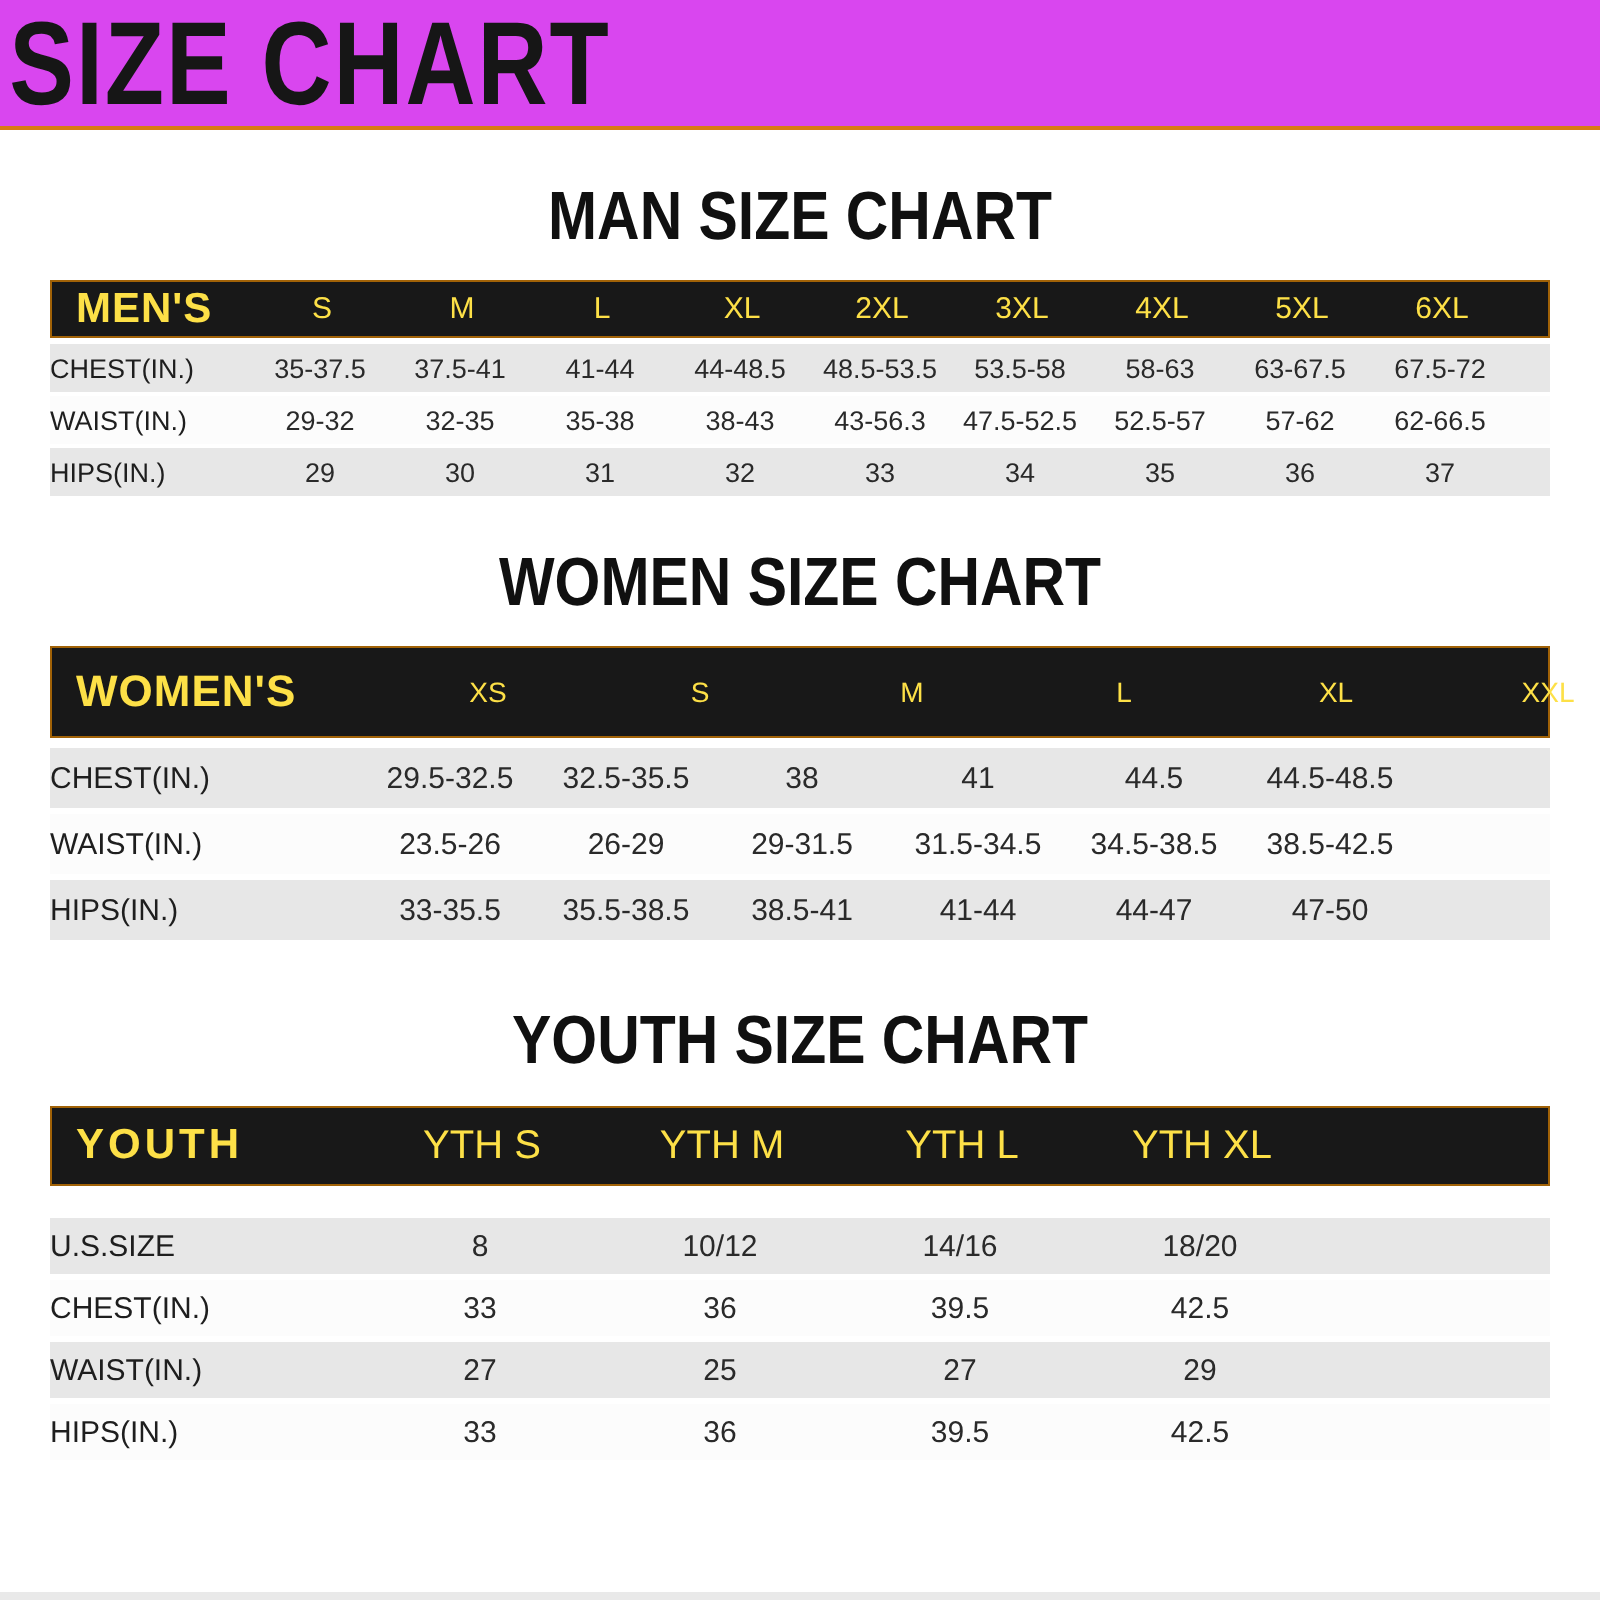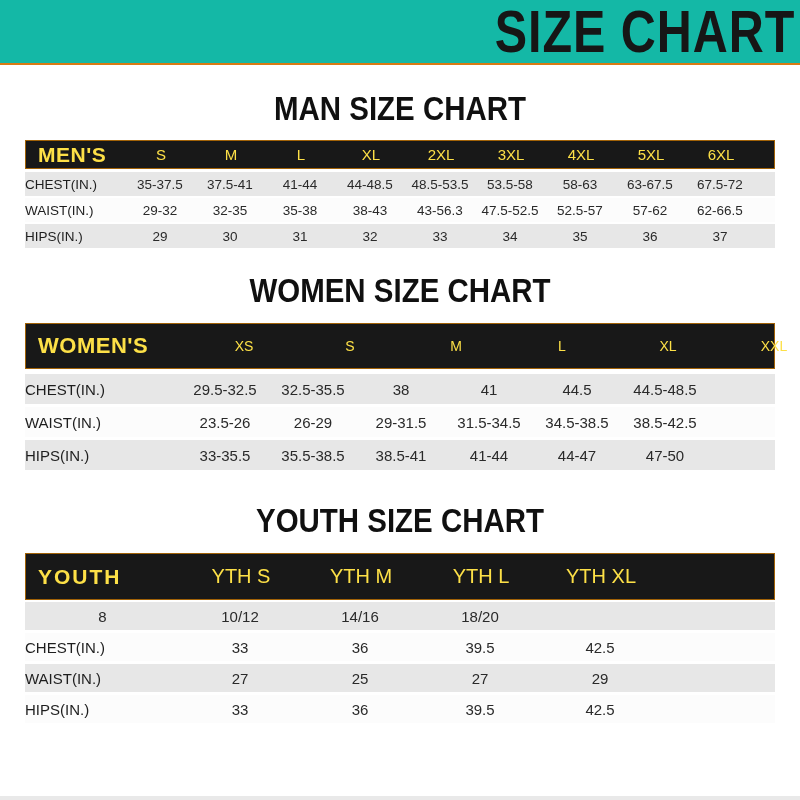--- a/index.html
+++ b/index.html
@@ -2,22 +2,22 @@
 <html><head>
 <meta charset="utf-8">
 <style>
   html, body { margin: 0; padding: 0; background: #ffffff; }
   .page {
     width: 800px; height: 800px; position: relative; overflow: hidden;
     background: #ffffff; font-family: "Liberation Sans", sans-serif;
   }
   
   .banner {
-    height: 63px; background: #14b8a6;
-    display: flex; align-items: center; justify-content: flex-end;
+    height: 63px; background: #d946ef;
+    display: flex; align-items: center; justify-content: flex-start;
     border-bottom: 2px solid #d97a14;
   }
   .banner h1 {
     margin: 0; font-size: 50px; font-weight: bold; color: #161616;
     letter-spacing: 1px; transform: scale(0.97, 1.18); white-space: nowrap;
   }
   
   .section-heading {
     margin: 0; text-align: center; font-weight: bold; color: #101010;
     font-size: 31px; transform: scale(0.95, 1.1); white-space: nowrap;
@@ -26,21 +26,21 @@
   #sec-women  .section-heading { padding: 23px 0 14px; }
   #sec-youth  .section-heading { padding: 29px 0 15px; }
   
   .size-table { width: 750px; margin: 0 auto; }
   .bar {
     display: grid; align-items: center; box-sizing: border-box;
     background: #181818; border: 1px solid #a16207; color: #fde047;
   }
   .men   .bar { height: 29px; margin-bottom: 3px; }
   .women .bar { height: 46px; margin-bottom: 5px; gap: 18px; }
-  .youth .bar { height: 47px; margin-bottom: 2px; }
+  .youth .bar { height: 40px; margin-bottom: 16px; }
   .corner { font-weight: bold; padding-left: 12px; white-space: nowrap; }
   .men   .corner { font-size: 21px; letter-spacing: 0.5px; }
   .women .corner { font-size: 22px; letter-spacing: 0.5px; }
   .youth .corner { font-size: 21px; letter-spacing: 2px; }
   .col-head { text-align: center; font-weight: normal; }
   .men   .col-head { font-size: 15px; }
   .women .col-head { font-size: 14px; }
   .youth .col-head { font-size: 20px; }
   .row { display: grid; align-items: center; }
   .men   .row { height: 24px; margin-bottom: 2px; font-size: 13.5px; }
@@ -182,20 +182,21 @@
     <div class="size-table youth">
         <div class="bar">
           <div class="corner">YOUTH</div>
           <div class="col-head">YTH S</div>
           <div class="col-head">YTH M</div>
           <div class="col-head">YTH L</div>
           <div class="col-head">YTH XL</div>
           <div class="col-head blank"></div>
         </div>
         <div class="row gray">
+          <div class="row-label">U.S.SIZE</div>
           <div class="cell">8</div>
           <div class="cell">10/12</div>
           <div class="cell">14/16</div>
           <div class="cell">18/20</div>
           <div class="cell blank"></div>
         </div>
         <div class="row white">
           <div class="row-label">CHEST(IN.)</div>
           <div class="cell">33</div>
           <div class="cell">36</div>

